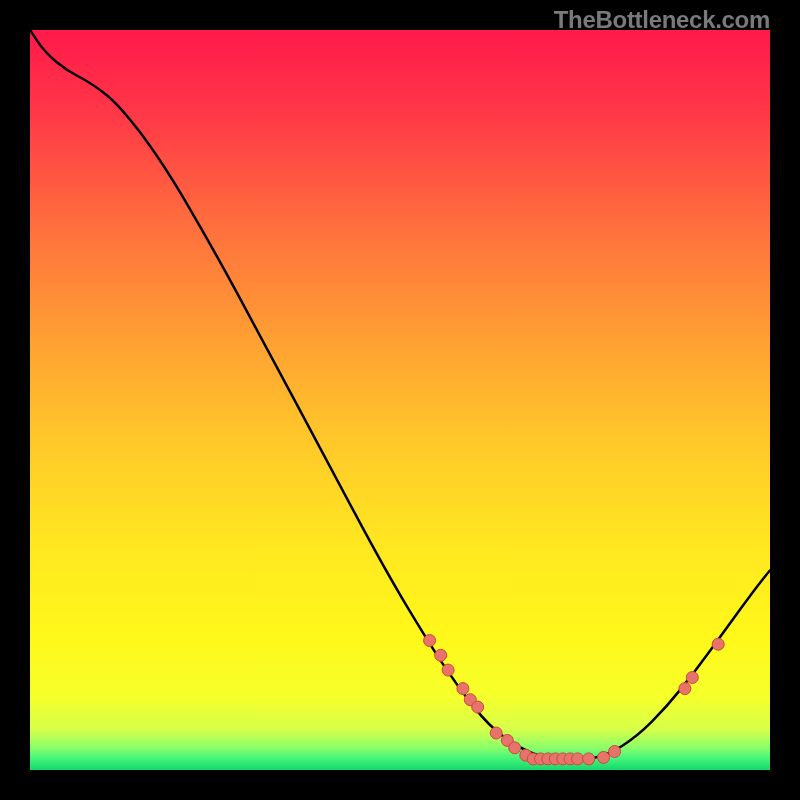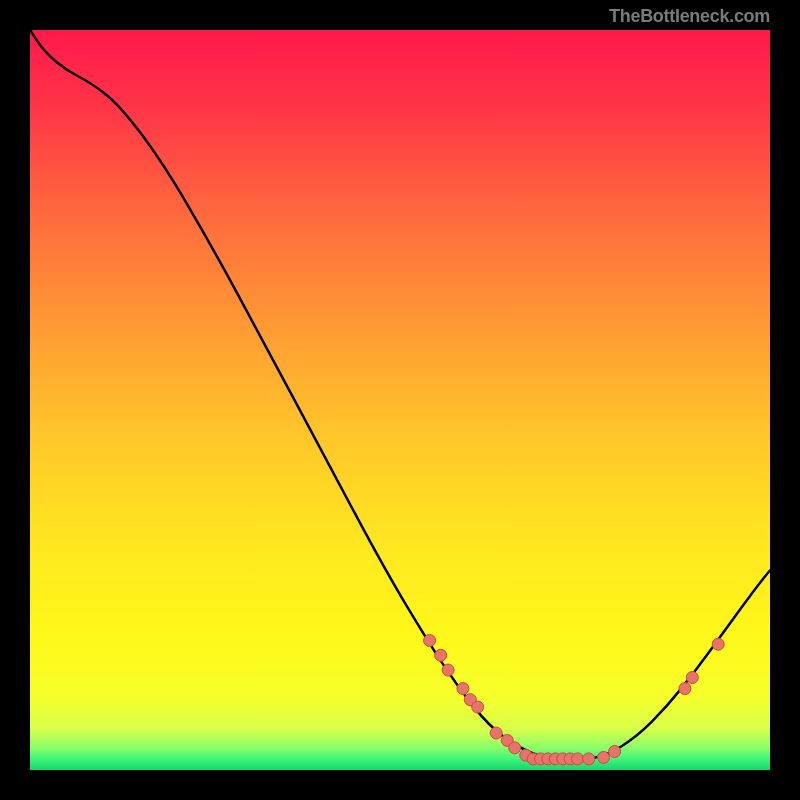--- a/index.html
+++ b/index.html
@@ -35,21 +35,21 @@
     top: 0;
     width: 740px;
     height: 740px;
     pointer-events: none;
   }
   .watermark {
     position: absolute;
     top: 6px;
     right: 30px;
     font-family: Arial, Helvetica, sans-serif;
-    font-size: 18px;
+    font-size: 24px;
     font-weight: bold;
     color: #7a7a7a;
     letter-spacing: -0.3px;
   }
 </style>
 </head>
 <body>
 
 <div class="container">
 

